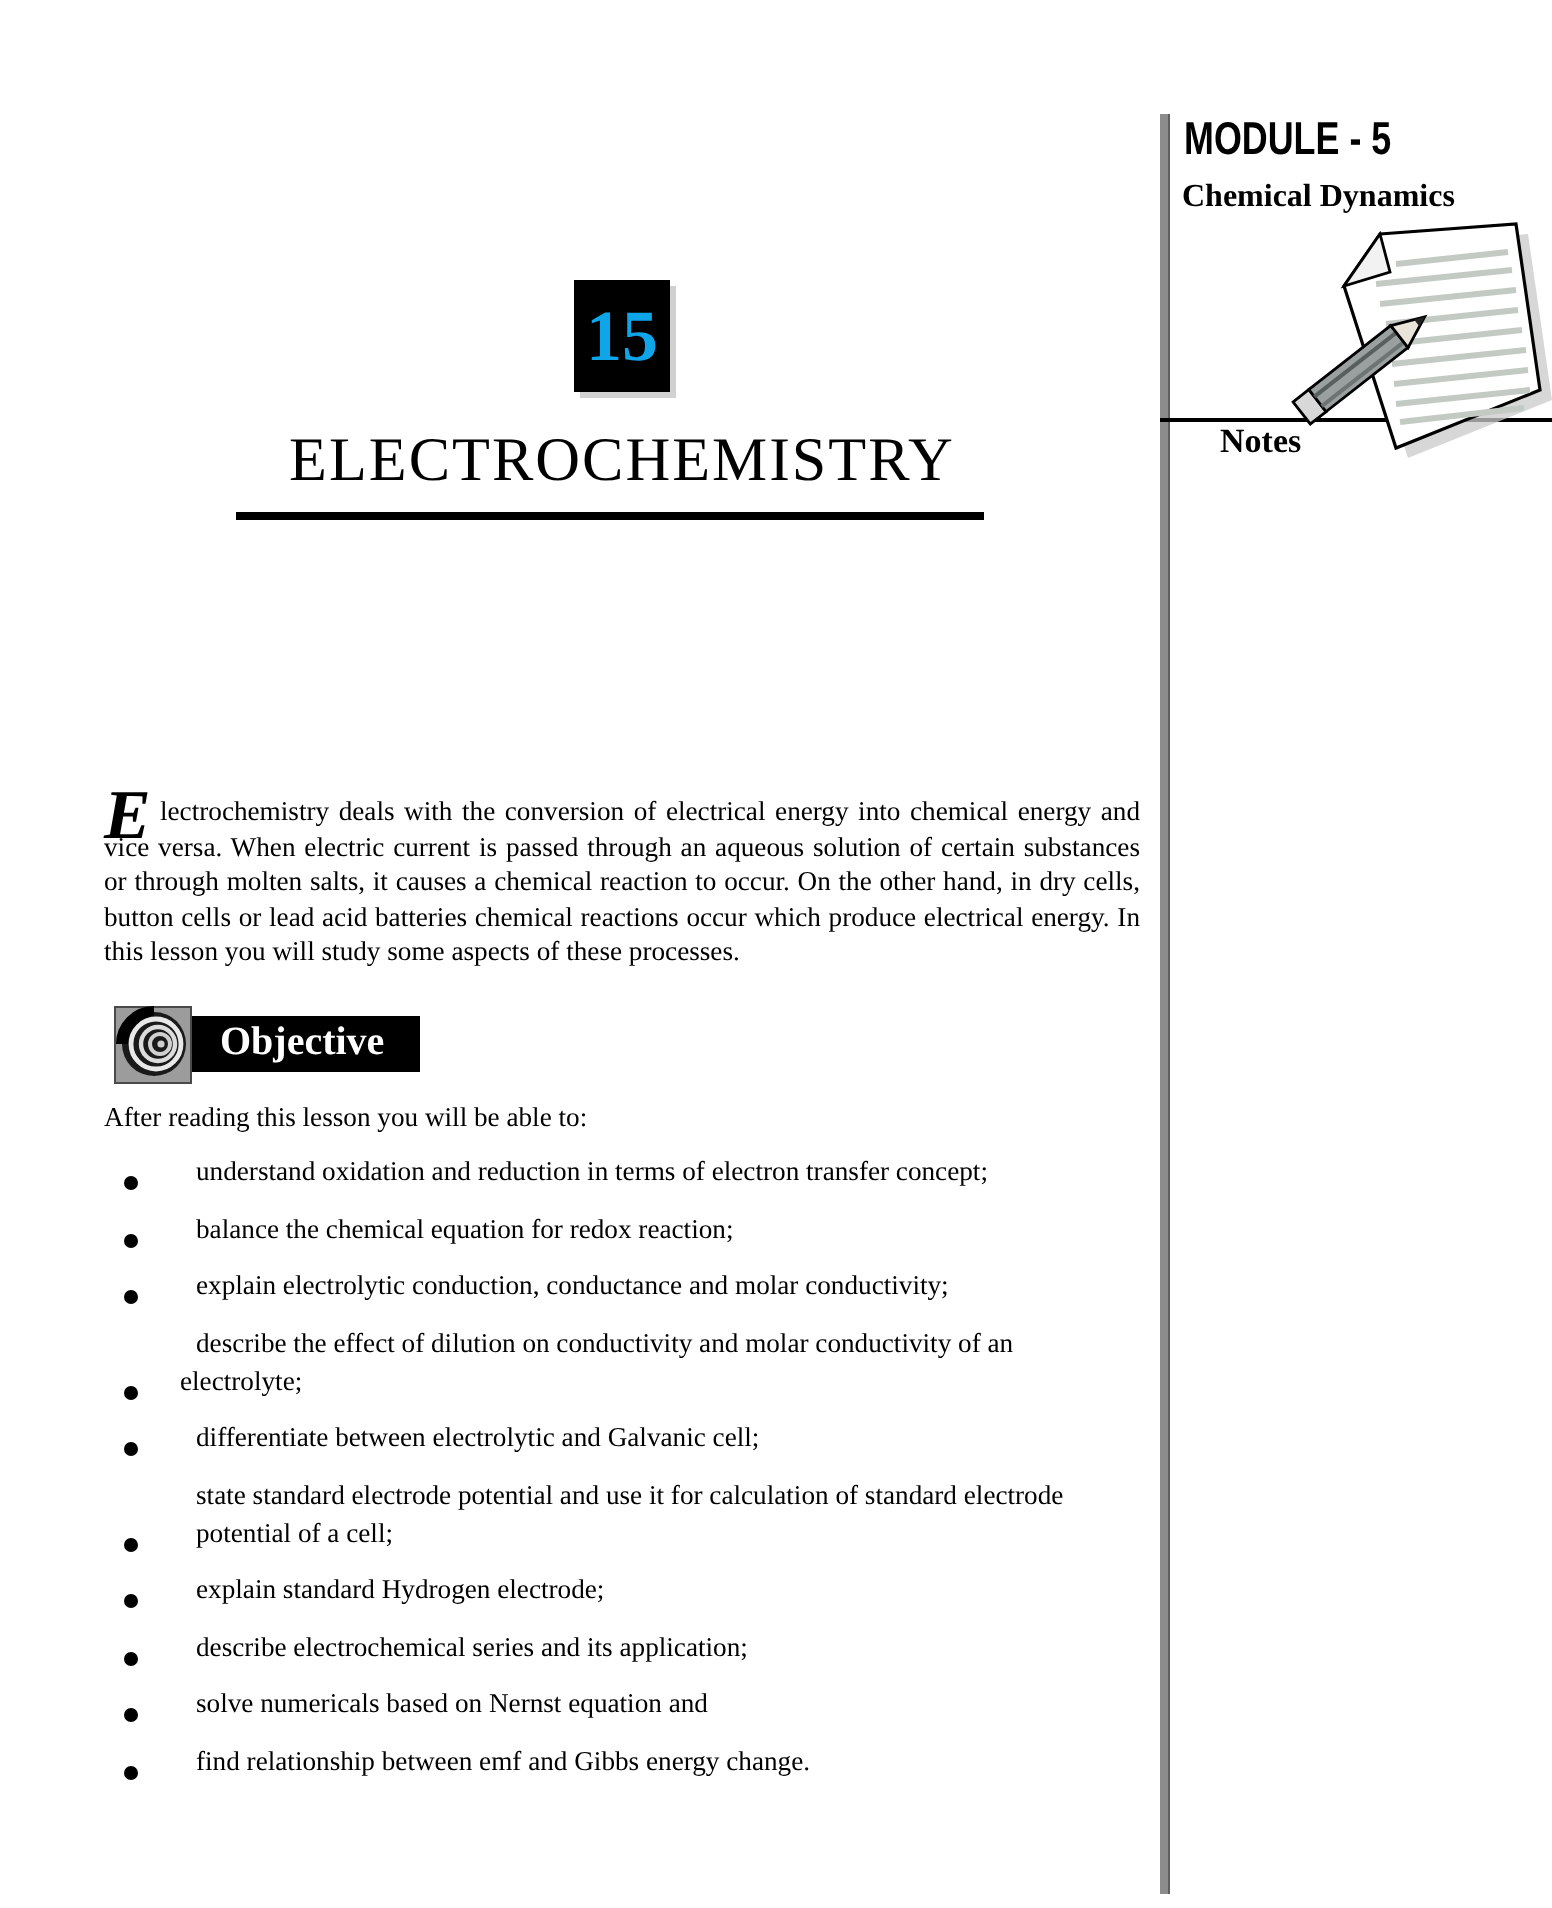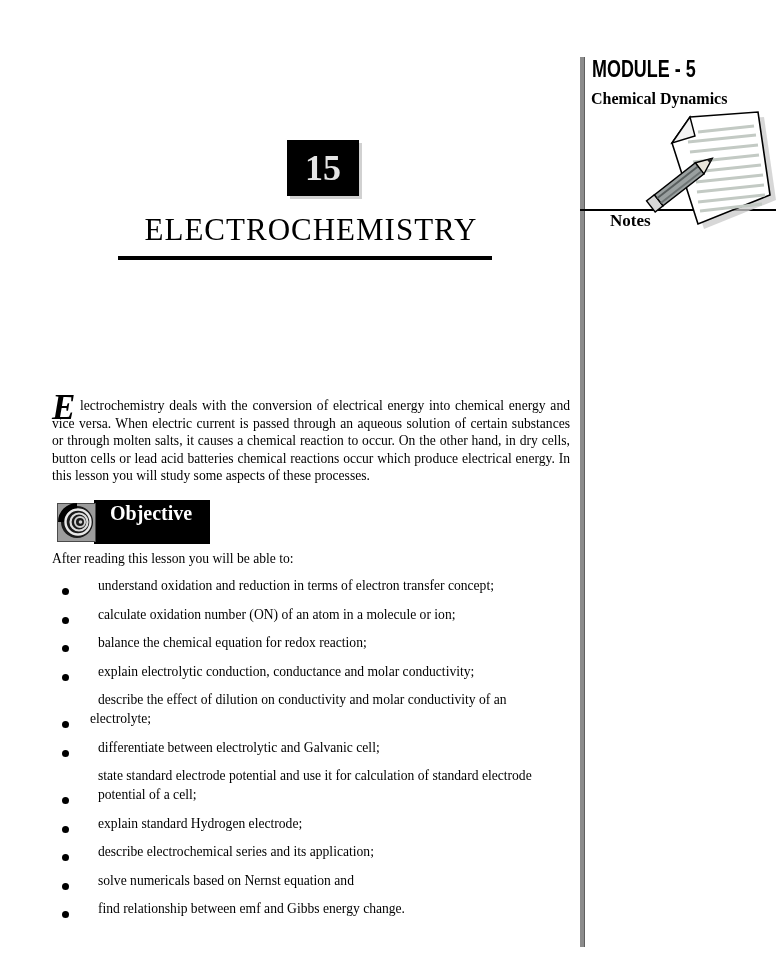--- a/index.html
+++ b/index.html
@@ -2,22 +2,22 @@
 <html><head>
 <meta charset="utf-8">
 <style>
   * { margin:0; padding:0; box-sizing:border-box; }
   html,body { background:#ffffff; }
   body { width:776px; height:954px; font-family:"Liberation Serif", serif; color:#000; overflow:hidden; }
   .page { position:relative; width:776px; height:954px; background:#fff; }
 
   
   .chapter-box {
-    position:absolute; left:287px; top:140px; width:72px; height:56px;
-    background:#000; color:#e5e5e5; display:flex; align-items:center; justify-content:center;
+    position:absolute; left:287px; top:140px; width:48px; height:56px;
+    background:#000; color:#0ea5e9; display:flex; align-items:center; justify-content:center;
     font-size:36px; font-weight:bold; box-shadow:3px 3px 0 rgba(0,0,0,0.18);
   }
   .page-title {
     position:absolute; left:52px; top:212px; width:518px;
     text-align:center; font-size:31px; font-weight:normal; letter-spacing:1px;
   }
   .title-rule {
     position:absolute; left:118px; top:256px; width:374px; height:4px; background:#000;
   }
 
@@ -47,21 +47,21 @@
   .drop-cap {
     position:absolute; left:0px; top:-7px;
     font-size:35px; font-weight:bold; font-style:italic; line-height:1;
   }
 
   
   .objective-banner { position:absolute; left:57px; top:502px; height:40px; display:flex; align-items:center; }
   .objective-icon { width:39px; height:39px; display:block; z-index:2; }
   .objective-label {
     margin-left:-2px; background:#000; color:#fff; font-weight:bold; font-size:20px;
-    padding:1px 18px 4px 16px; height:44px; line-height:24px;
+    padding:1px 18px 4px 16px; height:28px; line-height:24px;
   }
   .lead-in { position:absolute; left:52px; top:551px; font-size:13.6px; }
 
   
   .obj-list { position:absolute; left:52px; top:576px; width:520px; list-style:none; }
   .obj-list li { display:flex; align-items:flex-end; margin-bottom:9.5px; font-size:13.6px; line-height:19px; }
   .bullet-dot {
     flex:0 0 auto; width:7px; height:7px; border-radius:50%; background:#000;
     margin:6px 29px 0 10px;
   }
@@ -137,24 +137,20 @@
 
   <div class="lead-in">After reading this lesson you will be able to:</div>
 
   <ul class="obj-list">
     <li>
         <span class="bullet-dot"></span>
         <span class="txt">understand oxidation and reduction in terms of electron transfer concept;</span>
       </li>
     <li>
         <span class="bullet-dot"></span>
-        <span class="txt">calculate oxidation number (ON) of an atom in a molecule or ion;</span>
-      </li>
-    <li>
-        <span class="bullet-dot"></span>
         <span class="txt">balance the chemical equation for redox reaction;</span>
       </li>
     <li>
         <span class="bullet-dot"></span>
         <span class="txt">explain electrolytic conduction, conductance and molar conductivity;</span>
       </li>
     <li class="two-line outdent">
         <span class="bullet-dot"></span>
         <span class="txt">describe the effect of dilution on conductivity and molar conductivity of an electrolyte;</span>
       </li>

